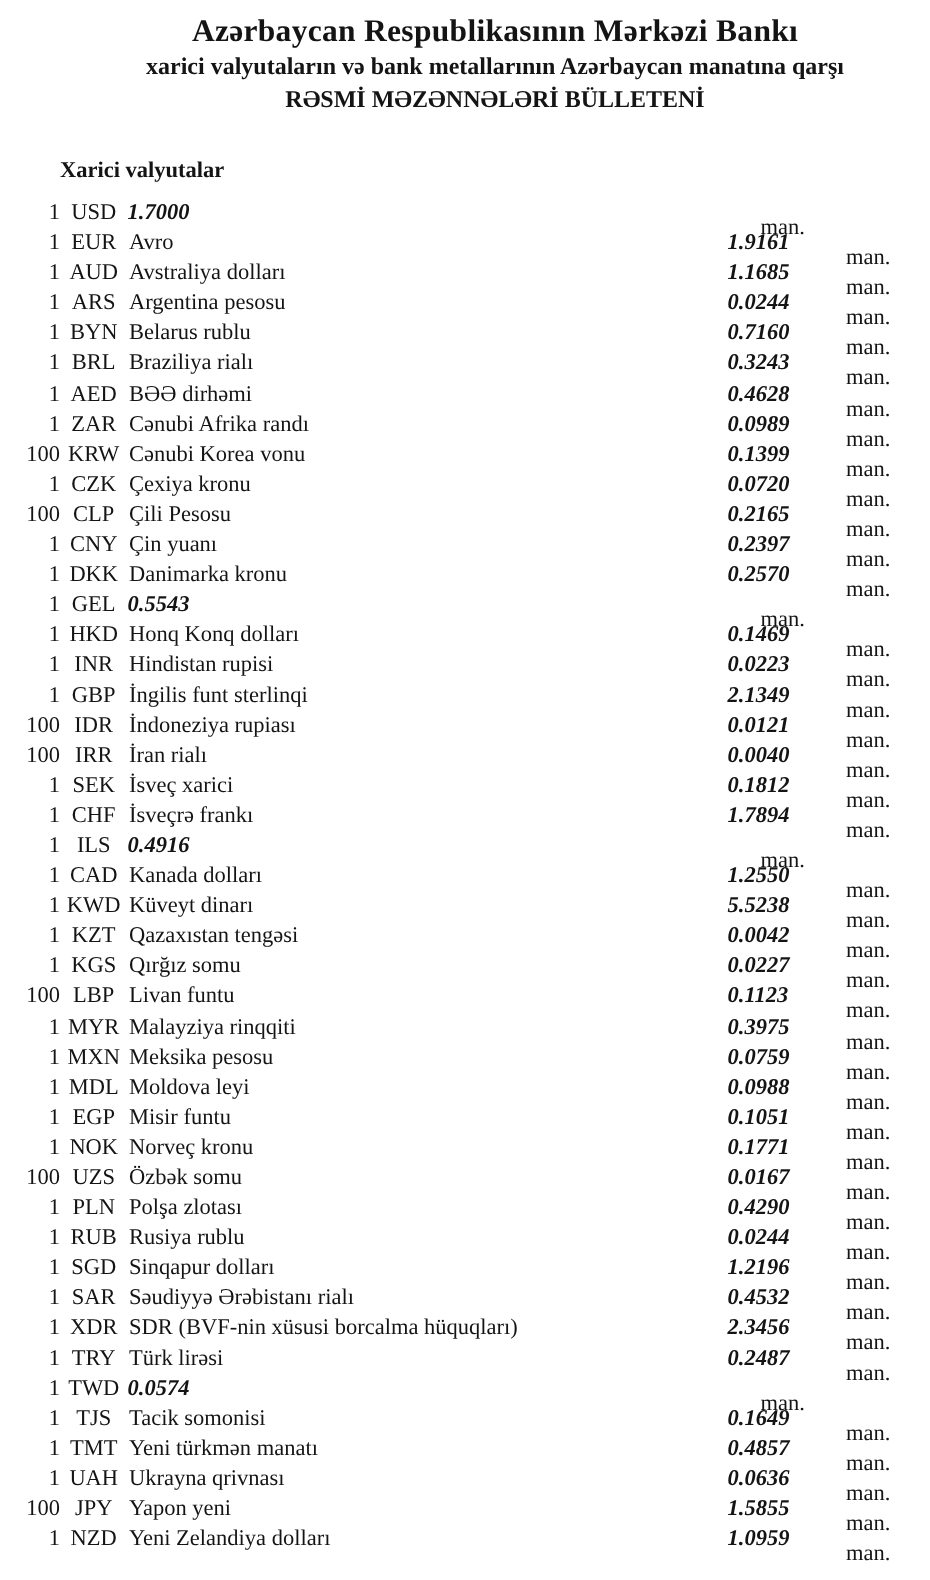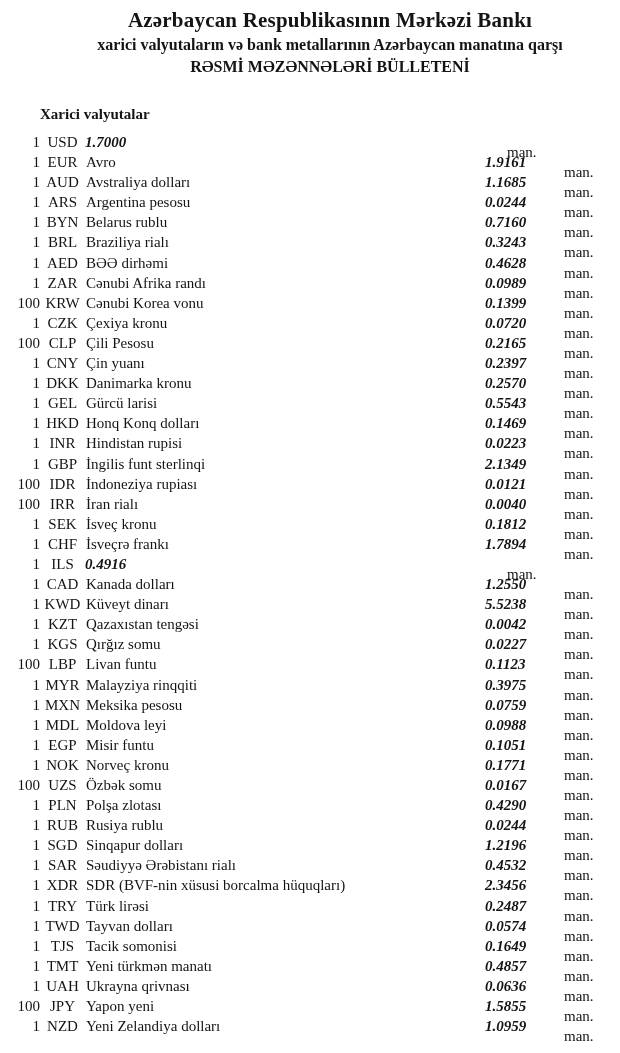--- a/index.html
+++ b/index.html
@@ -156,21 +156,20 @@
       <div class="row">
         <span class="qty">1</span>
         <span class="code">DKK</span>
         <span class="name">Danimarka kronu</span>
         <span class="rate">0.2570</span>
         <span class="unit">man.</span>
       </div>
       <div class="row">
         <span class="qty">1</span>
         <span class="code">GEL</span>
-        <span class="name">Gürcü larisi</span>
         <span class="rate">0.5543</span>
         <span class="unit">man.</span>
       </div>
       <div class="row">
         <span class="qty">1</span>
         <span class="code">HKD</span>
         <span class="name">Honq Konq dolları</span>
         <span class="rate">0.1469</span>
         <span class="unit">man.</span>
       </div>
@@ -198,21 +197,21 @@
       <div class="row">
         <span class="qty">100</span>
         <span class="code">IRR</span>
         <span class="name">İran rialı</span>
         <span class="rate">0.0040</span>
         <span class="unit">man.</span>
       </div>
       <div class="row">
         <span class="qty">1</span>
         <span class="code">SEK</span>
-        <span class="name">İsveç kronu</span>
+        <span class="name">İsveç xarici</span>
         <span class="rate">0.1812</span>
         <span class="unit">man.</span>
       </div>
       <div class="row">
         <span class="qty">1</span>
         <span class="code">CHF</span>
         <span class="name">İsveçrə frankı</span>
         <span class="rate">1.7894</span>
         <span class="unit">man.</span>
       </div>
@@ -337,21 +336,20 @@
       <div class="row">
         <span class="qty">1</span>
         <span class="code">TRY</span>
         <span class="name">Türk lirəsi</span>
         <span class="rate">0.2487</span>
         <span class="unit">man.</span>
       </div>
       <div class="row">
         <span class="qty">1</span>
         <span class="code">TWD</span>
-        <span class="name">Tayvan dolları</span>
         <span class="rate">0.0574</span>
         <span class="unit">man.</span>
       </div>
       <div class="row">
         <span class="qty">1</span>
         <span class="code">TJS</span>
         <span class="name">Tacik somonisi</span>
         <span class="rate">0.1649</span>
         <span class="unit">man.</span>
       </div>

